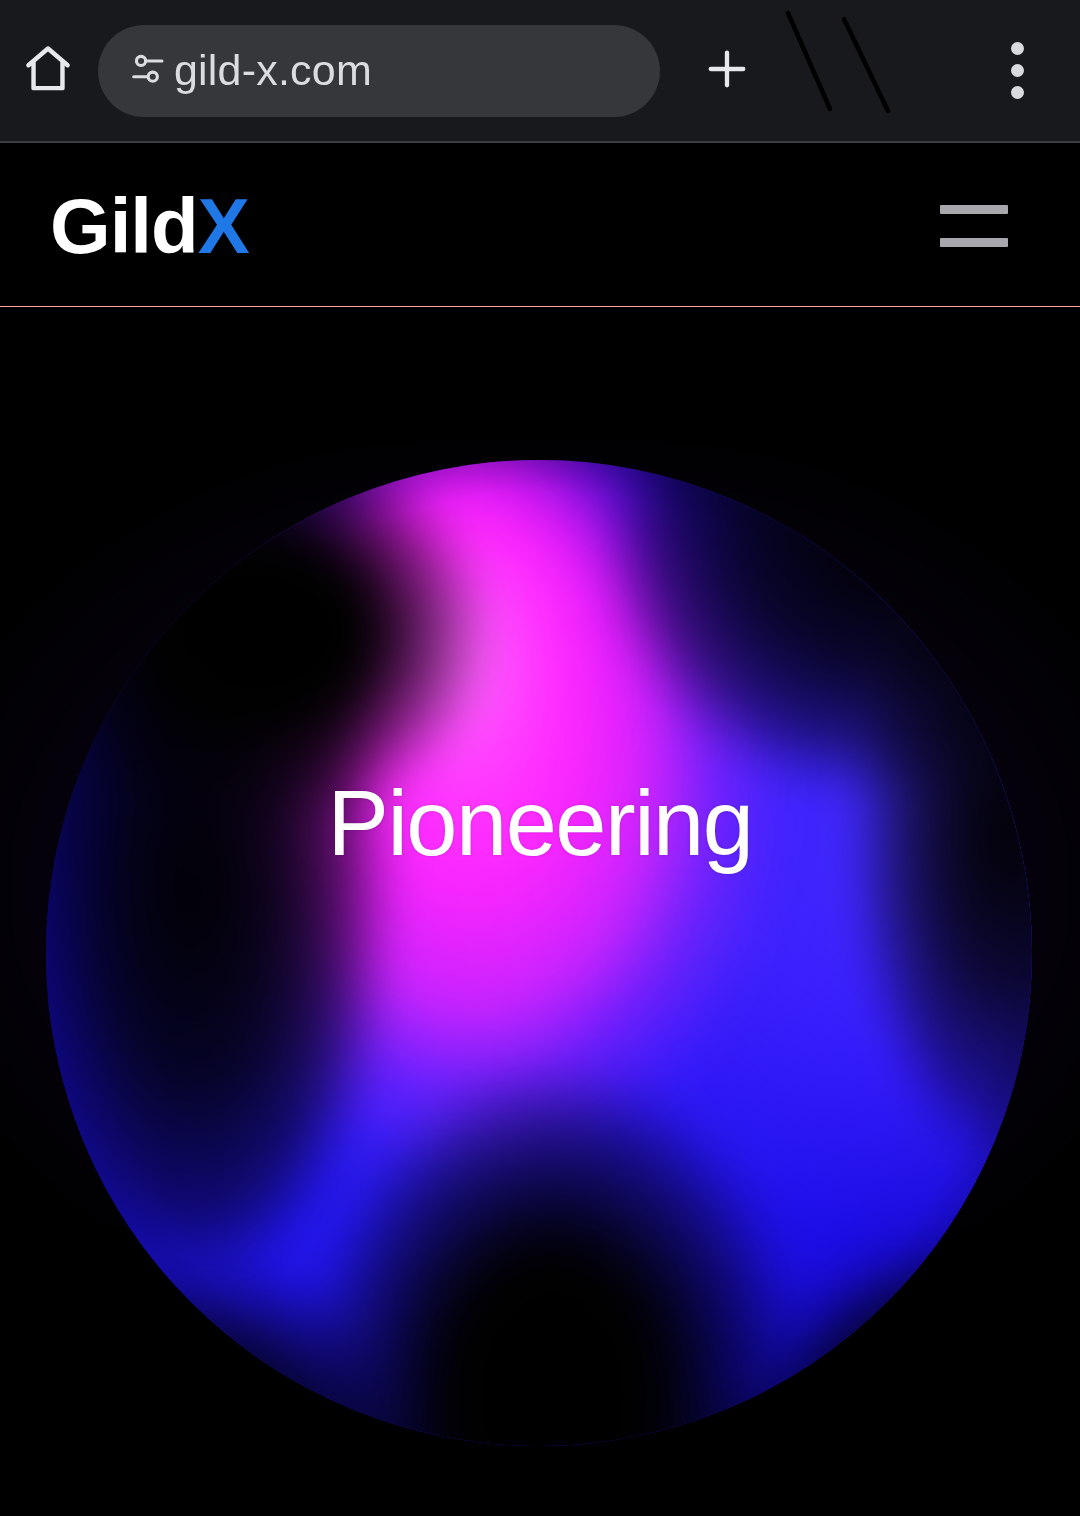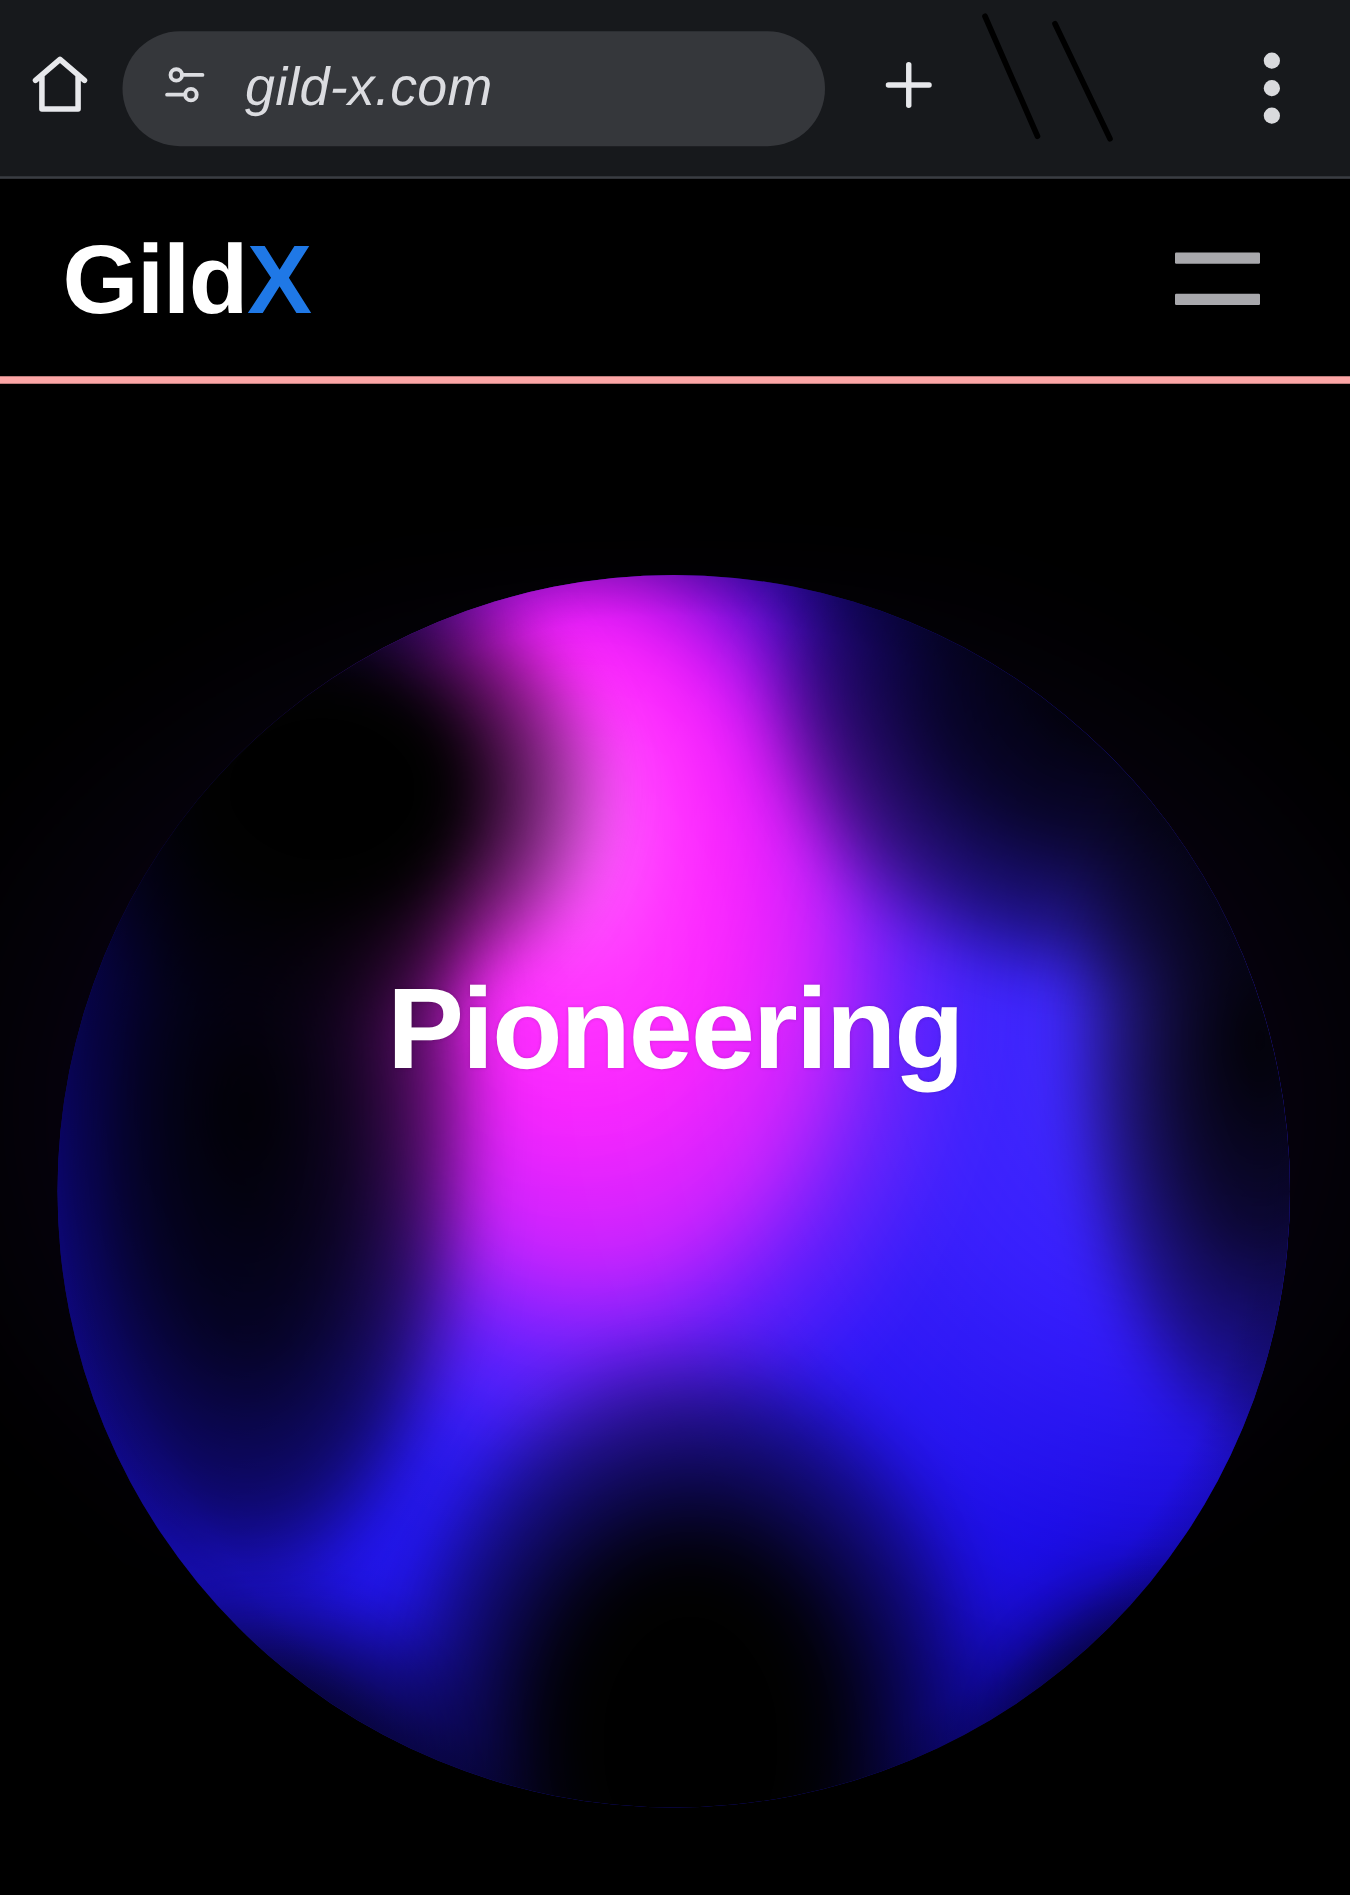--- a/index.html
+++ b/index.html
@@ -25,23 +25,22 @@
     flex:0 0 auto;
   }
   .omnibox{
     flex:0 0 auto;
     width:562px; height:92px;
     margin-left:2px;
     background:#35373B;
     border-radius:46px;
     display:flex; align-items:center;
     padding-left:28px;
-    gap:26px;
+    gap:4px;
     overflow:hidden;
-    font-style:italic;
   }
   .omnibox .url{
     color:#DBDCE0;
     font-size:43px;
     letter-spacing:0.2px;
     white-space:nowrap;
   }
   .chrome-right{
     flex:1 1 auto;
     display:flex; align-items:center;
@@ -66,21 +65,21 @@
   }
   .dot{ width:13px; height:13px; border-radius:50%; background:#D9DADD; }
   .dots{ display:flex; flex-direction:column; gap:9px; align-items:center; }
 
   
   .site-header{
     position:absolute; top:145px; left:0;
     width:1080px; height:162px;
     background:#000;
     display:flex; align-items:center;
-    border-bottom:6px solid #fca5a5;
+    border-bottom:1px solid #fca5a5;
   }
   .logo{
     margin-left:50px;
     font-size:78px;
     font-weight:bold;
     letter-spacing:-1px;
     line-height:1;
     user-select:none;
   }
   .logo .gild{ color:#FFFFFF; }
@@ -202,21 +201,21 @@
   }
 
   
   .headline{
     position:absolute;
     left:0; top:438px;
     width:1080px;
     text-align:center;
     color:#fff;
     font-size:92px;
-    font-weight:bold;
+    font-weight:normal;
     line-height:155px;
     letter-spacing:-1.5px;
     z-index:5;
     text-shadow:0 0 3px rgba(0,0,0,0.18);
     pointer-events:none;
   }
   .headline .ln{ display:block; }
 </style>
 </head>
 <body>

